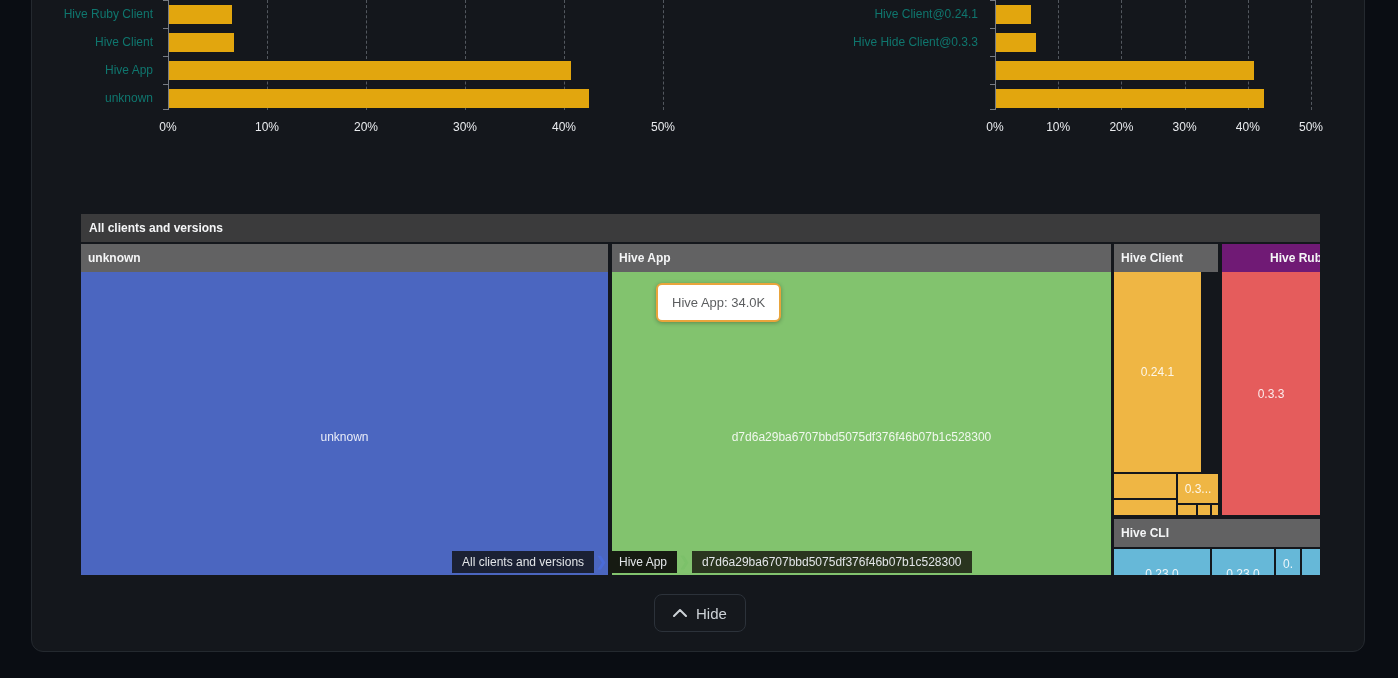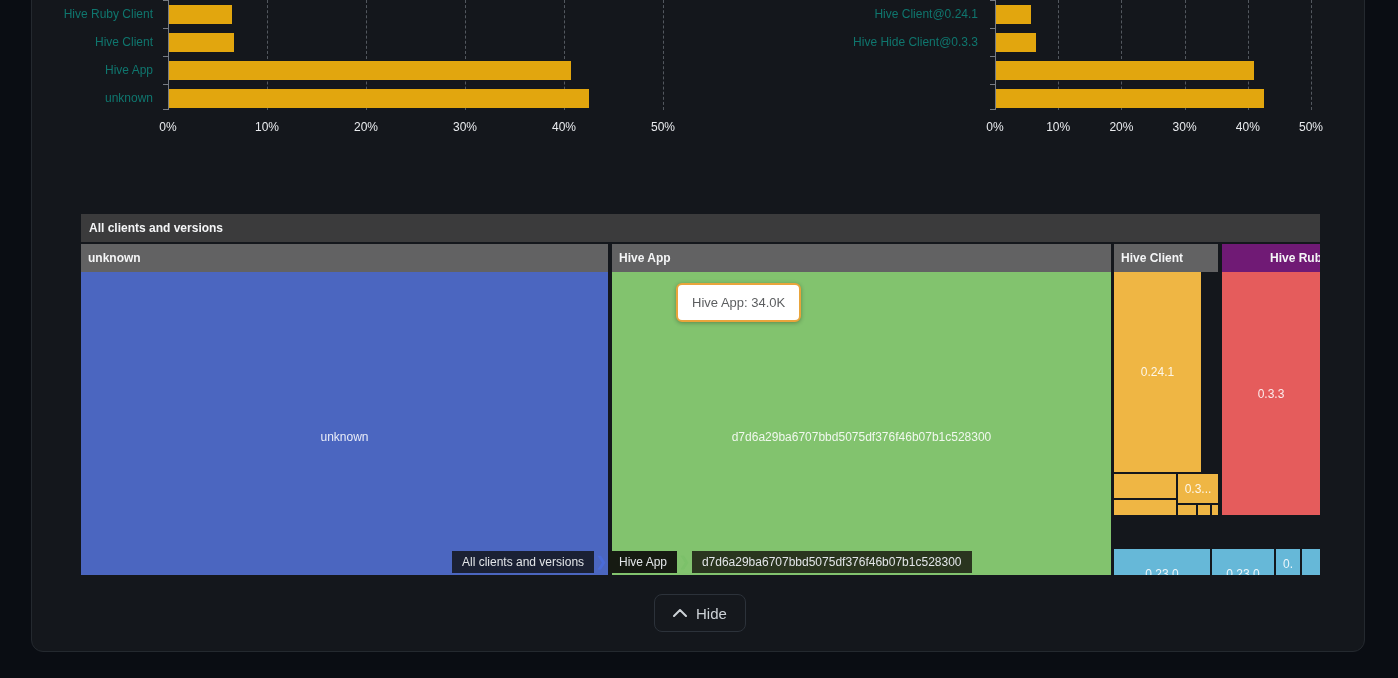--- a/index.html
+++ b/index.html
@@ -22,21 +22,21 @@
 
   
   #treemap { position:absolute; left:81px; top:214px; width:1239px; height:361px; overflow:hidden; }
   .tm-node { position:absolute; overflow:hidden; }
   .tm-root-header { font-size:12px; font-weight:bold; color:#f4f5f6; line-height:28px; padding-left:8px; white-space:nowrap; }
   .tm-header { font-size:12px; font-weight:bold; color:#f4f5f6; line-height:28px; padding-left:7px; white-space:nowrap; }
   .tm-tile { display:flex; align-items:center; justify-content:center; }
   .tm-tile-label { font-size:12px; color:rgba(255,255,255,0.88); white-space:nowrap; }
 
   
-  #tooltip { position:absolute; left:676px; top:283px; background:#ffffff; border:2px solid #e9a43b;
+  #tooltip { position:absolute; left:656px; top:283px; background:#ffffff; border:2px solid #e9a43b;
              border-radius:6px; padding:10px 14px; font-size:13px; color:#5c5e60; white-space:nowrap;
              box-shadow:0 1px 4px rgba(0,0,0,0.3); }
 
   
   #breadcrumb { position:absolute; left:452px; top:551px; height:22px; display:flex; align-items:stretch; }
   .bc-chip { font-size:12px; color:#e2e5e8; line-height:22px; padding:0 10px; white-space:nowrap; }
   .bc-sep { font-size:13px; font-weight:bold; line-height:22px; padding:0 2px; background:transparent; }
 
   
   #hide-btn { position:absolute; left:654px; top:594px; height:38px; padding:0 18px;
@@ -122,20 +122,21 @@
         <span class="tm-tile-label">0.3...</span>
       </div>
       <div class="tm-node tm-tile" style="left: 1033px; top: 286px; width: 62px; height: 15px; background: rgb(239, 182, 68);"></div>
       <div class="tm-node tm-tile" style="left: 1097px; top: 291px; width: 18px; height: 10px; background: rgb(239, 182, 68);"></div>
       <div class="tm-node tm-tile" style="left: 1117px; top: 291px; width: 12px; height: 10px; background: rgb(239, 182, 68);"></div>
       <div class="tm-node tm-tile" style="left: 1131px; top: 291px; width: 6px; height: 10px; background: rgb(239, 182, 68);"></div>
       <div class="tm-node tm-header" style="left: 1141px; top: 30px; width: 98px; height: 28px; background: #701a75; padding-left: 48px;">Hive Ruby Cl...</div>
       <div class="tm-node tm-tile" style="left: 1141px; top: 58px; width: 98px; height: 243px; background: rgb(229, 92, 92);">
         <span class="tm-tile-label">0.3.3</span>
       </div>
+      <div class="tm-node tm-header" style="left: 1033px; top: 305px; width: 206px; height: 28px; background: rgb(98, 98, 99);">Hive CLI</div>
       <div class="tm-node tm-tile" style="left: 1033px; top: 335px; width: 96px; height: 50px; background: rgb(102, 184, 216);">
         <span class="tm-tile-label">0.23.0</span>
       </div>
       <div class="tm-node tm-tile" style="left: 1131px; top: 335px; width: 62px; height: 50px; background: rgb(102, 184, 216);">
         <span class="tm-tile-label">0.23.0</span>
       </div>
       <div class="tm-node tm-tile" style="left: 1195px; top: 335px; width: 24px; height: 30px; background: rgb(102, 184, 216);">
         <span class="tm-tile-label">0.</span>
       </div>
       <div class="tm-node tm-tile" style="left: 1221px; top: 335px; width: 18px; height: 50px; background: rgb(102, 184, 216);"></div>

